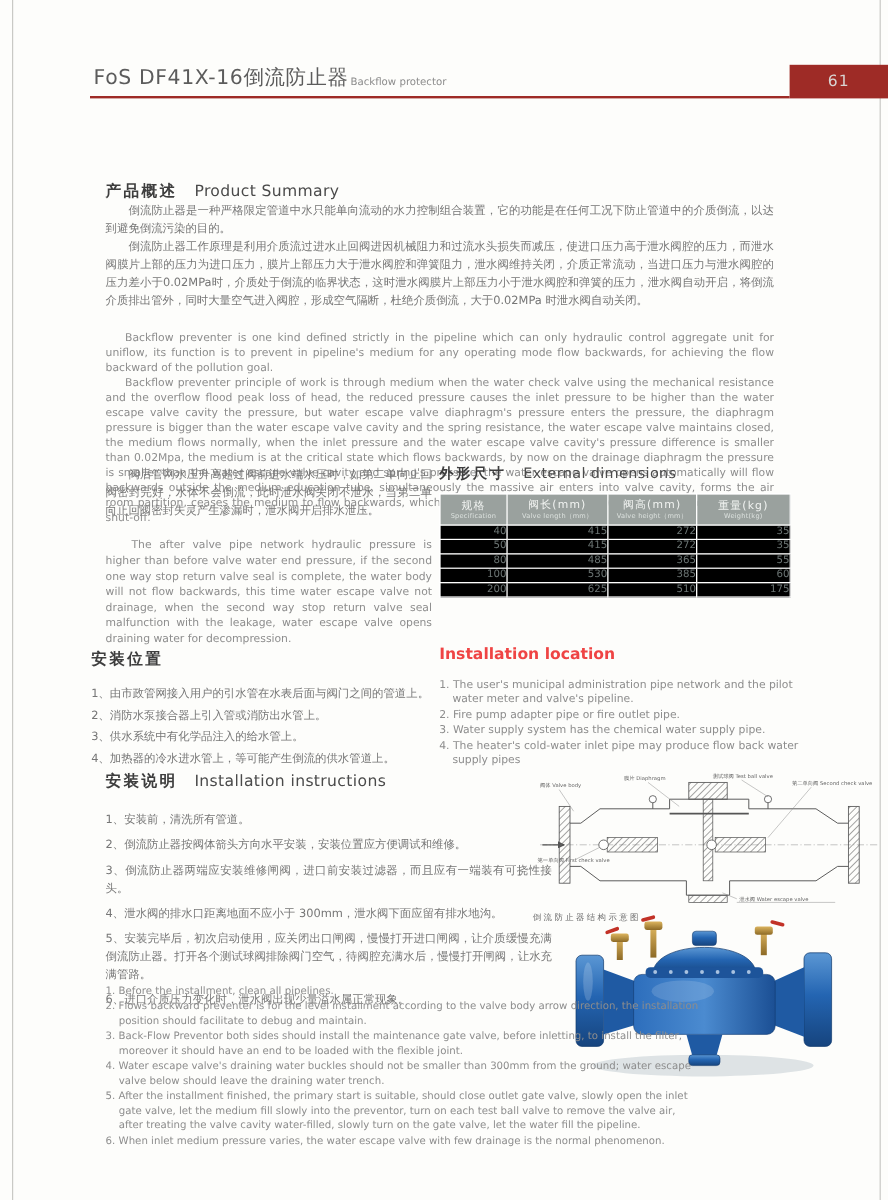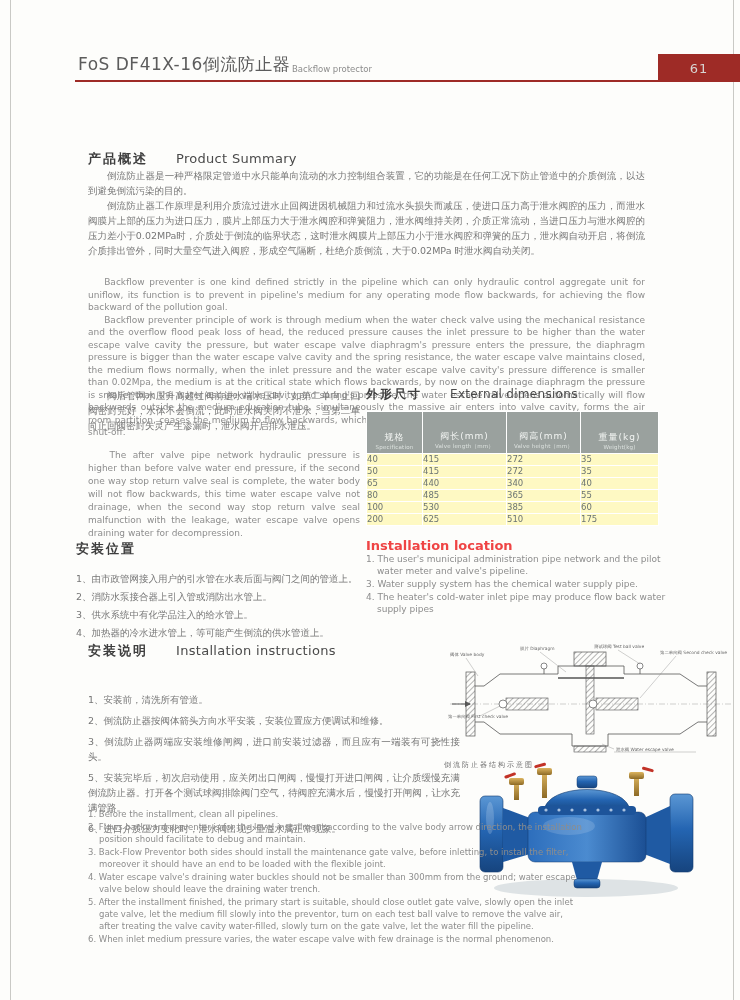--- a/index.html
+++ b/index.html
@@ -10,55 +10,55 @@
 
   
   .hdr-title{position:absolute;left:78px;top:53px;font-size:17px;color:#5c5c5c;letter-spacing:.5px;white-space:nowrap}
   .hdr-sub{position:absolute;left:292px;top:64px;font-size:8.5px;color:#8c8c8c}
   .hdr-rule{position:absolute;left:75px;top:80px;width:583px;height:2px;background:#9e2b26}
   .page-box{position:absolute;left:658px;top:54px;width:82px;height:28px;background:#9e2b26;color:#d8d4d2;font-size:13px;display:flex;align-items:center;justify-content:center;letter-spacing:1px}
 
   
   .sec-h{font-size:13px;color:#3e3e3e;white-space:nowrap}
   .sec-h .zh{font-weight:bold;letter-spacing:2px}
-  .sec-h .en{font-weight:normal;color:#4a4a4a;margin-left:28px;letter-spacing:.3px}
+  .sec-h .en{font-weight:normal;color:#4a4a4a;margin-left:14px;letter-spacing:.3px}
   .sec-h.en-only{font-weight:bold;color:#ef4444}
 
   
   .zh-body{font-size:9.5px;color:#767676;line-height:15px;text-align:justify}
   .zh-body p{text-indent:2em}
   .en-body{font-size:9px;color:#8d8d8d;line-height:12.5px;text-align:justify;margin-top:18px}
   .en-body p{text-indent:1.8em}
 
   .summary{position:absolute;left:88px;top:150px;width:557px}
   .summary .zh-body{margin-top:0}
 
   .mid-left{position:absolute;left:88px;top:388px;width:272px}
   .mid-left .en2{font-size:9px;color:#8d8d8d;line-height:13px;text-align:justify;text-indent:2.4em;margin-top:16px}
 
   
   .dims{position:absolute;left:366px;top:386px;width:292px}
   .dims .sec-h{font-size:12px}
   .dims table{border-collapse:collapse;width:292px;margin-top:8px;table-layout:fixed}
-  .dims th{background:#9aa19e;font-weight:normal;border:1px solid #fff;padding:18px 0 3px}
+  .dims th{background:#9aa19e;font-weight:normal;border:1px solid #fff;padding:2px 0 3px}
   .dims th .hzh{font-size:9px;color:#f2f4f2;letter-spacing:1px}
   .dims th .hen{font-size:5.5px;color:#dde2df;letter-spacing:.2px}
-  .dims td{background:#fef9c3;color:#6b7473;font-size:8.5px;text-align:left;height:12px;border:1px solid #fff;line-height:11px}
+  .dims td{background:#000000;color:#6b7473;font-size:8.5px;text-align:right;height:12px;border:1px solid #fff;line-height:11px}
 
   
   .loc-zh{position:absolute;left:76px;top:540px;width:285px}
   .loc-en{position:absolute;left:366px;top:538px;width:310px}
   .cn-list{margin-top:14px}
   .cn-list .li{font-size:9.5px;color:#767676;line-height:13px;margin-bottom:5px;text-align:justify}
-  .en-list{margin-top:0}
+  .en-list{margin-top:12px}
   .en-list .li{font-size:9px;color:#8d8d8d;line-height:12px;padding-left:11px;text-indent:-11px;margin-bottom:1px;text-align:left}
 
   
   .instr{position:absolute;left:88px;top:642px;width:372px}
-  .instr .cn-list{margin-top:32px}
+  .instr .cn-list{margin-top:16px}
   .instr .cn-list .li{line-height:15px;margin-bottom:6px}
 
   .instr-en{position:absolute;left:88px;top:808px;width:494px}
   .instr-en .en-list .li{font-size:8.5px;line-height:12px;margin-bottom:1px}
 
   
   .diagram{position:absolute;left:444px;top:642px;width:294px}
   .dia-cap{font-size:7px;color:#6e6e6e;margin-top:2px;letter-spacing:2px}
 
   
@@ -134,26 +134,20 @@
           <td>272</td>
           <td>35</td>
         </tr>
         <tr>
           <td>50</td>
           <td>415</td>
           <td>272</td>
           <td>35</td>
         </tr>
         <tr>
-          <td>65</td>
-          <td>440</td>
-          <td>340</td>
-          <td>40</td>
-        </tr>
-        <tr>
           <td>80</td>
           <td>485</td>
           <td>365</td>
           <td>55</td>
         </tr>
         <tr>
           <td>100</td>
           <td>530</td>
           <td>385</td>
           <td>60</td>
@@ -177,33 +171,35 @@
       <div class="li">2、消防水泵接合器上引入管或消防出水管上。</div>
       <div class="li">3、供水系统中有化学品注入的给水管上。</div>
       <div class="li">4、加热器的冷水进水管上，等可能产生倒流的供水管道上。</div>
     </div>
 </section>
 
 <section class="loc-en">
   <div class="sec-h en-only">Installation location</div>
   <div class="en-list">
       <div class="li">1. The user's municipal administration pipe network and the pilot water meter and valve's pipeline.</div>
+      <div class="li">2. Fire pump adapter pipe or fire outlet pipe.</div>
       <div class="li">3. Water supply system has the chemical water supply pipe.</div>
       <div class="li">4. The heater's cold-water inlet pipe may produce flow back water supply pipes</div>
     </div>
 </section>
 
 <section class="instr">
   <div class="sec-h">
     <span class="zh">安装说明</span><span class="en">Installation instructions</span>
   </div>
   <div class="cn-list">
       <div class="li">1、安装前，清洗所有管道。</div>
       <div class="li">2、倒流防止器按阀体箭头方向水平安装，安装位置应方便调试和维修。</div>
       <div class="li">3、倒流防止器两端应安装维修闸阀，进口前安装过滤器，而且应有一端装有可挠性接头。</div>
+      <div class="li">4、泄水阀的排水口距离地面不应小于 300mm，泄水阀下面应留有排水地沟。</div>
       <div class="li">5、安装完毕后，初次启动使用，应关闭出口闸阀，慢慢打开进口闸阀，让介质缓慢充满倒流防止器。打开各个测试球阀排除阀门空气，待阀腔充满水后，慢慢打开闸阀，让水充满管路。</div>
       <div class="li">6、进口介质压力变化时，泄水阀出现少量溢水属正常现象。</div>
     </div>
 </section>
 
 <div class="diagram">
   <svg width="294" height="112" viewBox="0 0 294 112">
     <defs>
       <pattern id="hatch" width="4" height="4" patternUnits="userSpaceOnUse" patternTransform="rotate(45)">
         <line x1="0" y1="0" x2="0" y2="4" stroke="#6a6a6a" stroke-width="1"></line>

